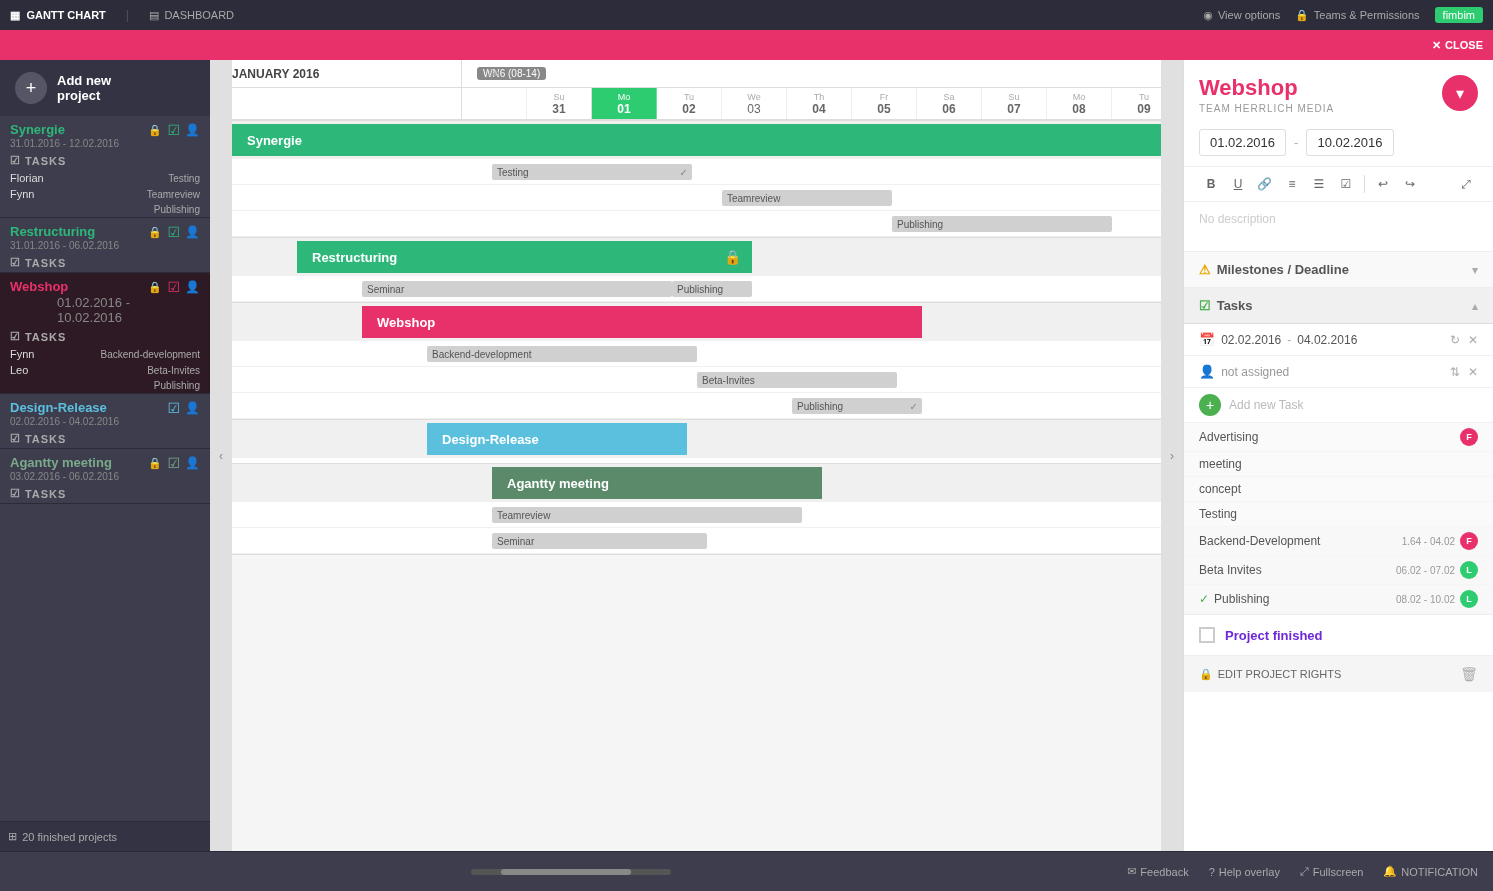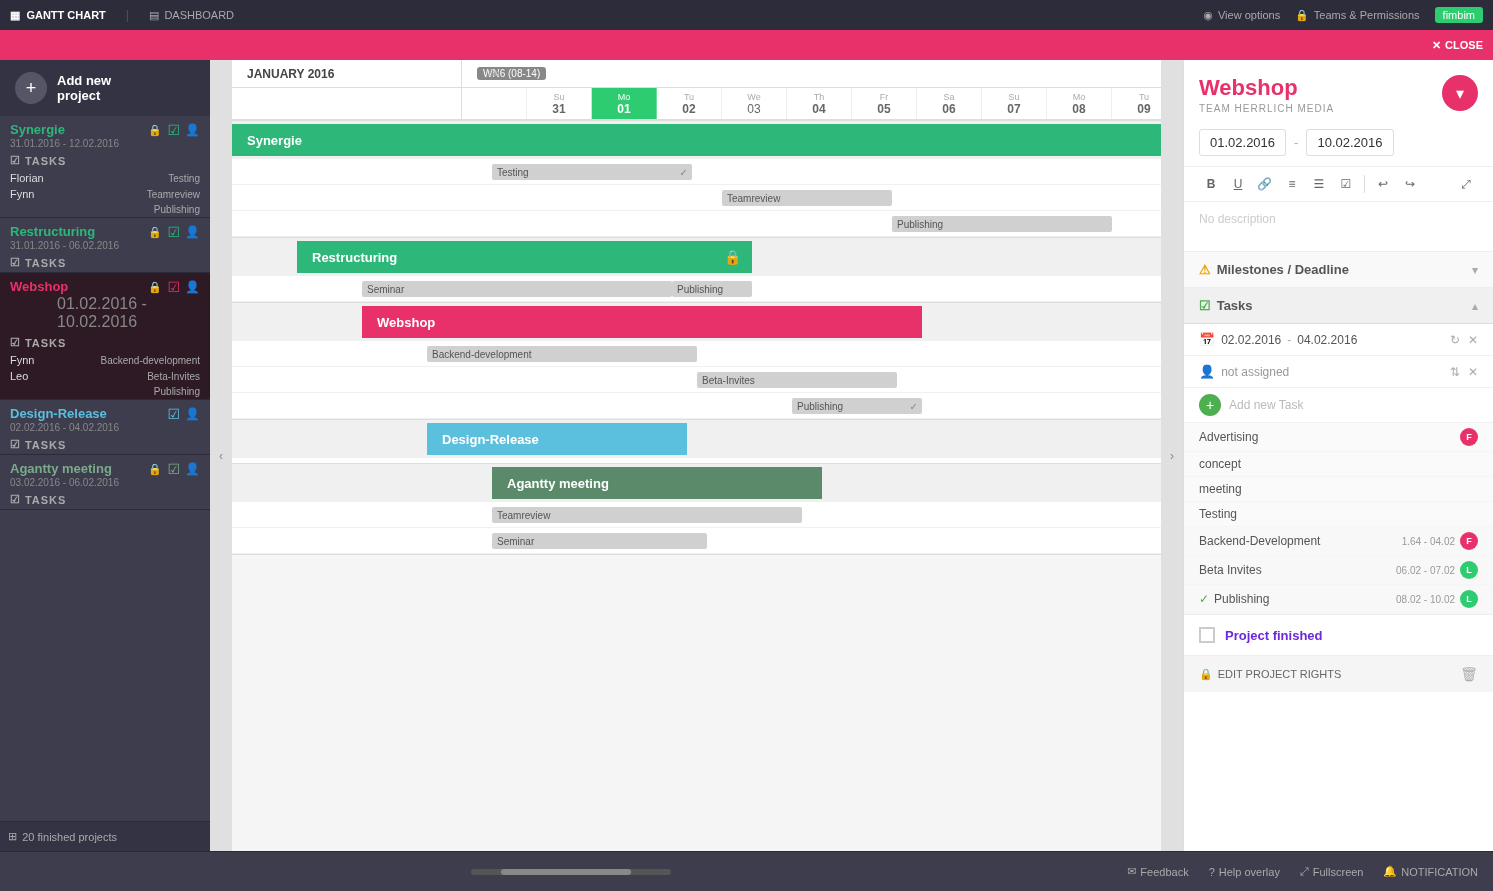--- a/index.html
+++ b/index.html
@@ -198,21 +198,21 @@
         <div class="tasks-row">
           <span style="color:#aaa;">☑</span>
           <span style="font-size:11px;color:#aaa;letter-spacing:1px;">TASKS</span>
         </div>
       </div>
 
       <div class="project-item project-webshop" style="background:#2d1a25;">
         <div style="padding:6px 10px 2px;display:flex;justify-content:space-between;align-items:flex-start;">
           <div>
             <div class="project-name" style="color:#e8316a;font-size:13px;font-weight:bold;">Webshop</div>
-            <div class="project-dates" style="color:#888;font-size:16px;padding-left:47px;">01.02.2016 - 10.02.2016</div>
+            <div class="project-dates" style="color:#888;font-size:13px;padding-left:47px;">01.02.2016 - 10.02.2016</div>
           </div>
           <div style="display:flex;gap:5px;align-items:center;">
             <span style="color:#888;font-size:11px;">🔒</span>
             <span style="color:#e8316a;font-size:14px;">☑</span>
             <span style="color:#888;font-size:12px;">👤</span>
           </div>
         </div>
         <div class="tasks-row">
           <span style="color:#aaa;">☑</span>
           <span style="font-size:11px;color:#aaa;letter-spacing:1px;">TASKS</span>
@@ -278,21 +278,21 @@
 
     <div style="flex:1;display:flex;overflow:hidden;">
 
       <div class="gantt-nav-left">‹</div>
 
       <div class="gantt-area" style="flex:1;overflow:hidden;display:flex;flex-direction:column;">
 
         <div class="gantt-header">
 
           <div style="display:flex;height:28px;border-bottom:1px solid #ddd;background:#fff;">
-            <div style="width:230px;border-right:1px solid #ddd;display:flex;align-items:center;padding-left:15px;font-weight:bold;font-size:12px;color:#444;flex-shrink:0;">
+            <div style="width:230px;border-right:1px solid #ddd;display:flex;align-items:center;font-weight:bold;font-size:12px;color:#444;flex-shrink:0;">
               <span>JANUARY 2016</span>
             </div>
             <div style="width:300px;display:flex;align-items:center;padding-left:15px;font-size:12px;color:#555;flex-shrink:0;">
               <span style="background:#888;color:#fff;padding:1px 6px;border-radius:3px;font-size:10px;">WN6 (08-14)</span>
             </div>
           </div>
 
           <div style="display:flex;height:32px;background:#fff;border-bottom:1px solid #ddd;">
             <div style="width:230px;border-right:1px solid #ddd;flex-shrink:0;"></div>
 
@@ -542,25 +542,25 @@
         </div>
 
         <div class="task-list-item">
           <span class="task-list-name">Advertising</span>
           <div class="task-list-meta">
             <div class="task-avatar" style="background:#e8316a;">F</div>
           </div>
         </div>
 
         <div class="task-list-item">
+          <span class="task-list-name">meeting</span>
+        </div>
+
+        <div class="task-list-item">
           <span class="task-list-name">concept</span>
-        </div>
-
-        <div class="task-list-item">
-          <span class="task-list-name">meeting</span>
         </div>
 
         <div class="task-list-item">
           <span class="task-list-name">Testing</span>
         </div>
 
         <div class="task-list-item" style="background:#f8f8f8;">
           <span class="task-list-name">Backend-Development</span>
           <div class="task-list-meta">
             <span class="task-dates-label">1.64 - 04.02</span>

